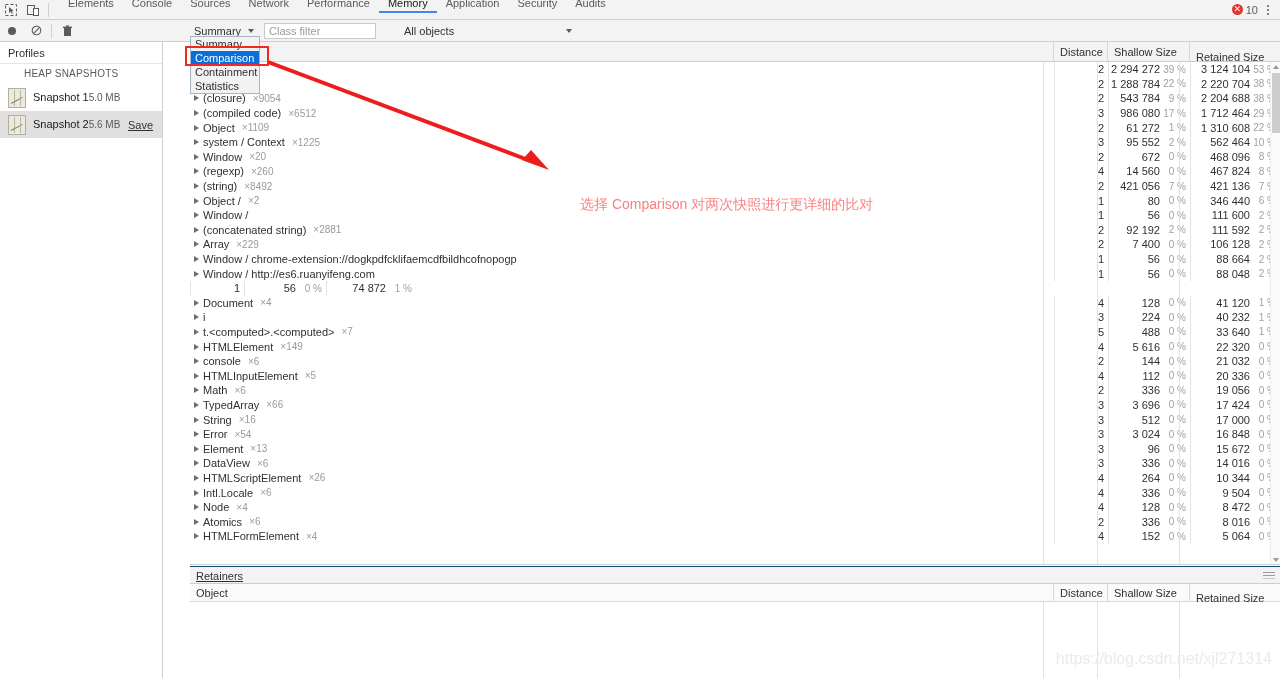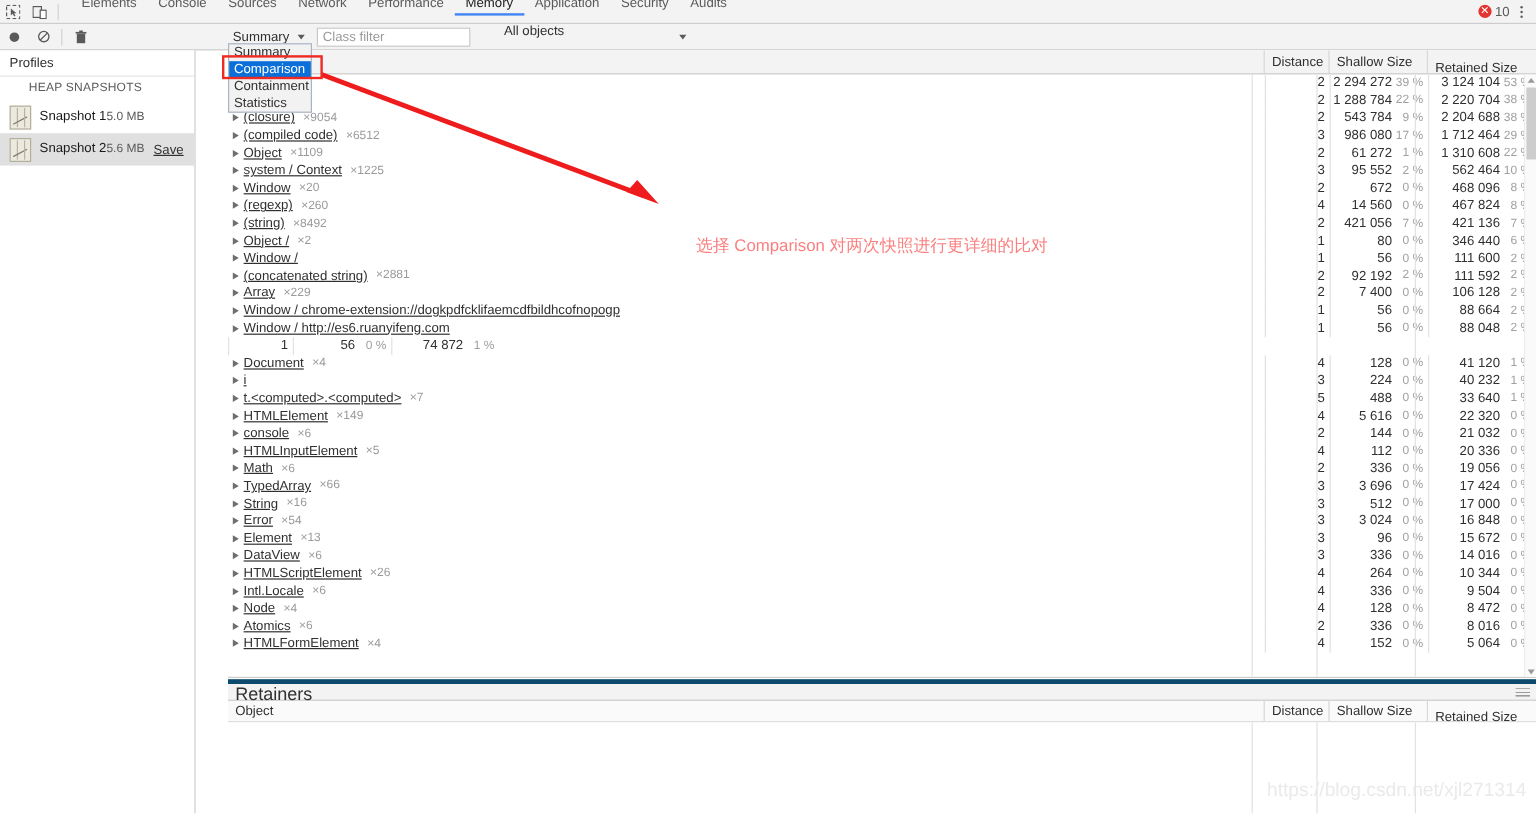--- a/index.html
+++ b/index.html
@@ -72,28 +72,28 @@
     position: relative; width: 70px; height: 22px;
     display: flex; align-items: center; padding-left: 4px;
     font-size: 11px; color: #303030;
   }
   .select-caret {
     position: absolute; right: 6px; top: 50%; transform: translateY(-50%);
     width: 0; height: 0; border-left: 3.5px solid transparent;
     border-right: 3.5px solid transparent; border-top: 4px solid #5a5a5a;
   }
   .class-filter {
-    width: 128px; height: 16px; margin-left: 4px;
+    width: 112px; height: 16px; margin-left: 4px;
     background: #fff; border: 1px solid #c9c9c9;
     font-size: 11px; color: #9a9a9a; padding: 0 4px;
     display: flex; align-items: center;
   }
   .objects-select {
     position: relative; margin-left: 28px; height: 22px;
-    flex: 1; display: flex; align-items: flex-start;
+    flex: 1; display: flex; align-items: center;
     font-size: 11px; color: #303030;
   }
   .objects-caret {
     position: absolute; right: 708px; top: 50%; transform: translateY(-50%);
     width: 0; height: 0; border-left: 3.5px solid transparent;
     border-right: 3.5px solid transparent; border-top: 4px solid #5a5a5a;
   }
 
   
   .dropdown {
@@ -170,21 +170,21 @@
   .row {
     display: flex; height: 14.6px; align-items: center;
     font-size: 11px; color: #303030; white-space: nowrap;
   }
   .cell-ctor { flex: 1 1 auto; display: flex; align-items: center; padding-left: 4px; overflow: hidden; }
   .tri {
     width: 0; height: 0; margin-right: 4px; flex: 0 0 auto;
     border-top: 3.5px solid transparent; border-bottom: 3.5px solid transparent;
     border-left: 5px solid #6e6e6e;
   }
-  .ctor-name { color: #303030; text-decoration: underline; }
+  .ctor-name { color: #303030; }
   .ctor-count { color: #9a9a9a; margin-left: 7px; font-size: 10px; }
   .cell-num {
     display: flex; align-items: center; justify-content: flex-end;
     padding-right: 4px; border-left: 1px solid #e2e2e2; height: 100%;
   }
   .c-distance { flex: 0 0 54px; }
   .c-shallow  { flex: 0 0 82px; }
   .c-retained { flex: 0 0 90px; }
   .num { color: #303030; }
   .pct { color: #a0a0a0; width: 26px; text-align: right; display: inline-block; font-size: 10px; }
@@ -207,22 +207,22 @@
     background: #cdcdcd; border-radius: 1px;
   }
 
   
   .retainers {
     position: absolute; left: 0; bottom: 0; width: 1090px; height: 112px;
     background: #fff;
   }
   .ret-title {
     height: 18px; line-height: 18px; padding-left: 6px;
-    background: #f3f3f3; border-top: 4px solid #0c4a6e; border-bottom: 1px solid #cdcdcd;
-    font-size: 15px; color: #303030; position: relative;
+    background: #f3f3f3; border-top: 1px solid #0c4a6e; border-bottom: 1px solid #cdcdcd;
+    font-size: 11px; color: #303030; position: relative; text-decoration: underline;
   }
   .ret-grip {
     position: absolute; right: 5px; top: 50%; transform: translateY(-50%);
     width: 12px; height: 7px;
     background: repeating-linear-gradient(to bottom, #9a9a9a 0 1px, transparent 1px 3px);
   }
   .ret-head { display: flex; height: 18px; background: #fafafa; border-bottom: 1px solid #d8d8d8; font-size: 11px; }
   .ret-body { height: 76px; background: #fff; position: relative; }
 
   

